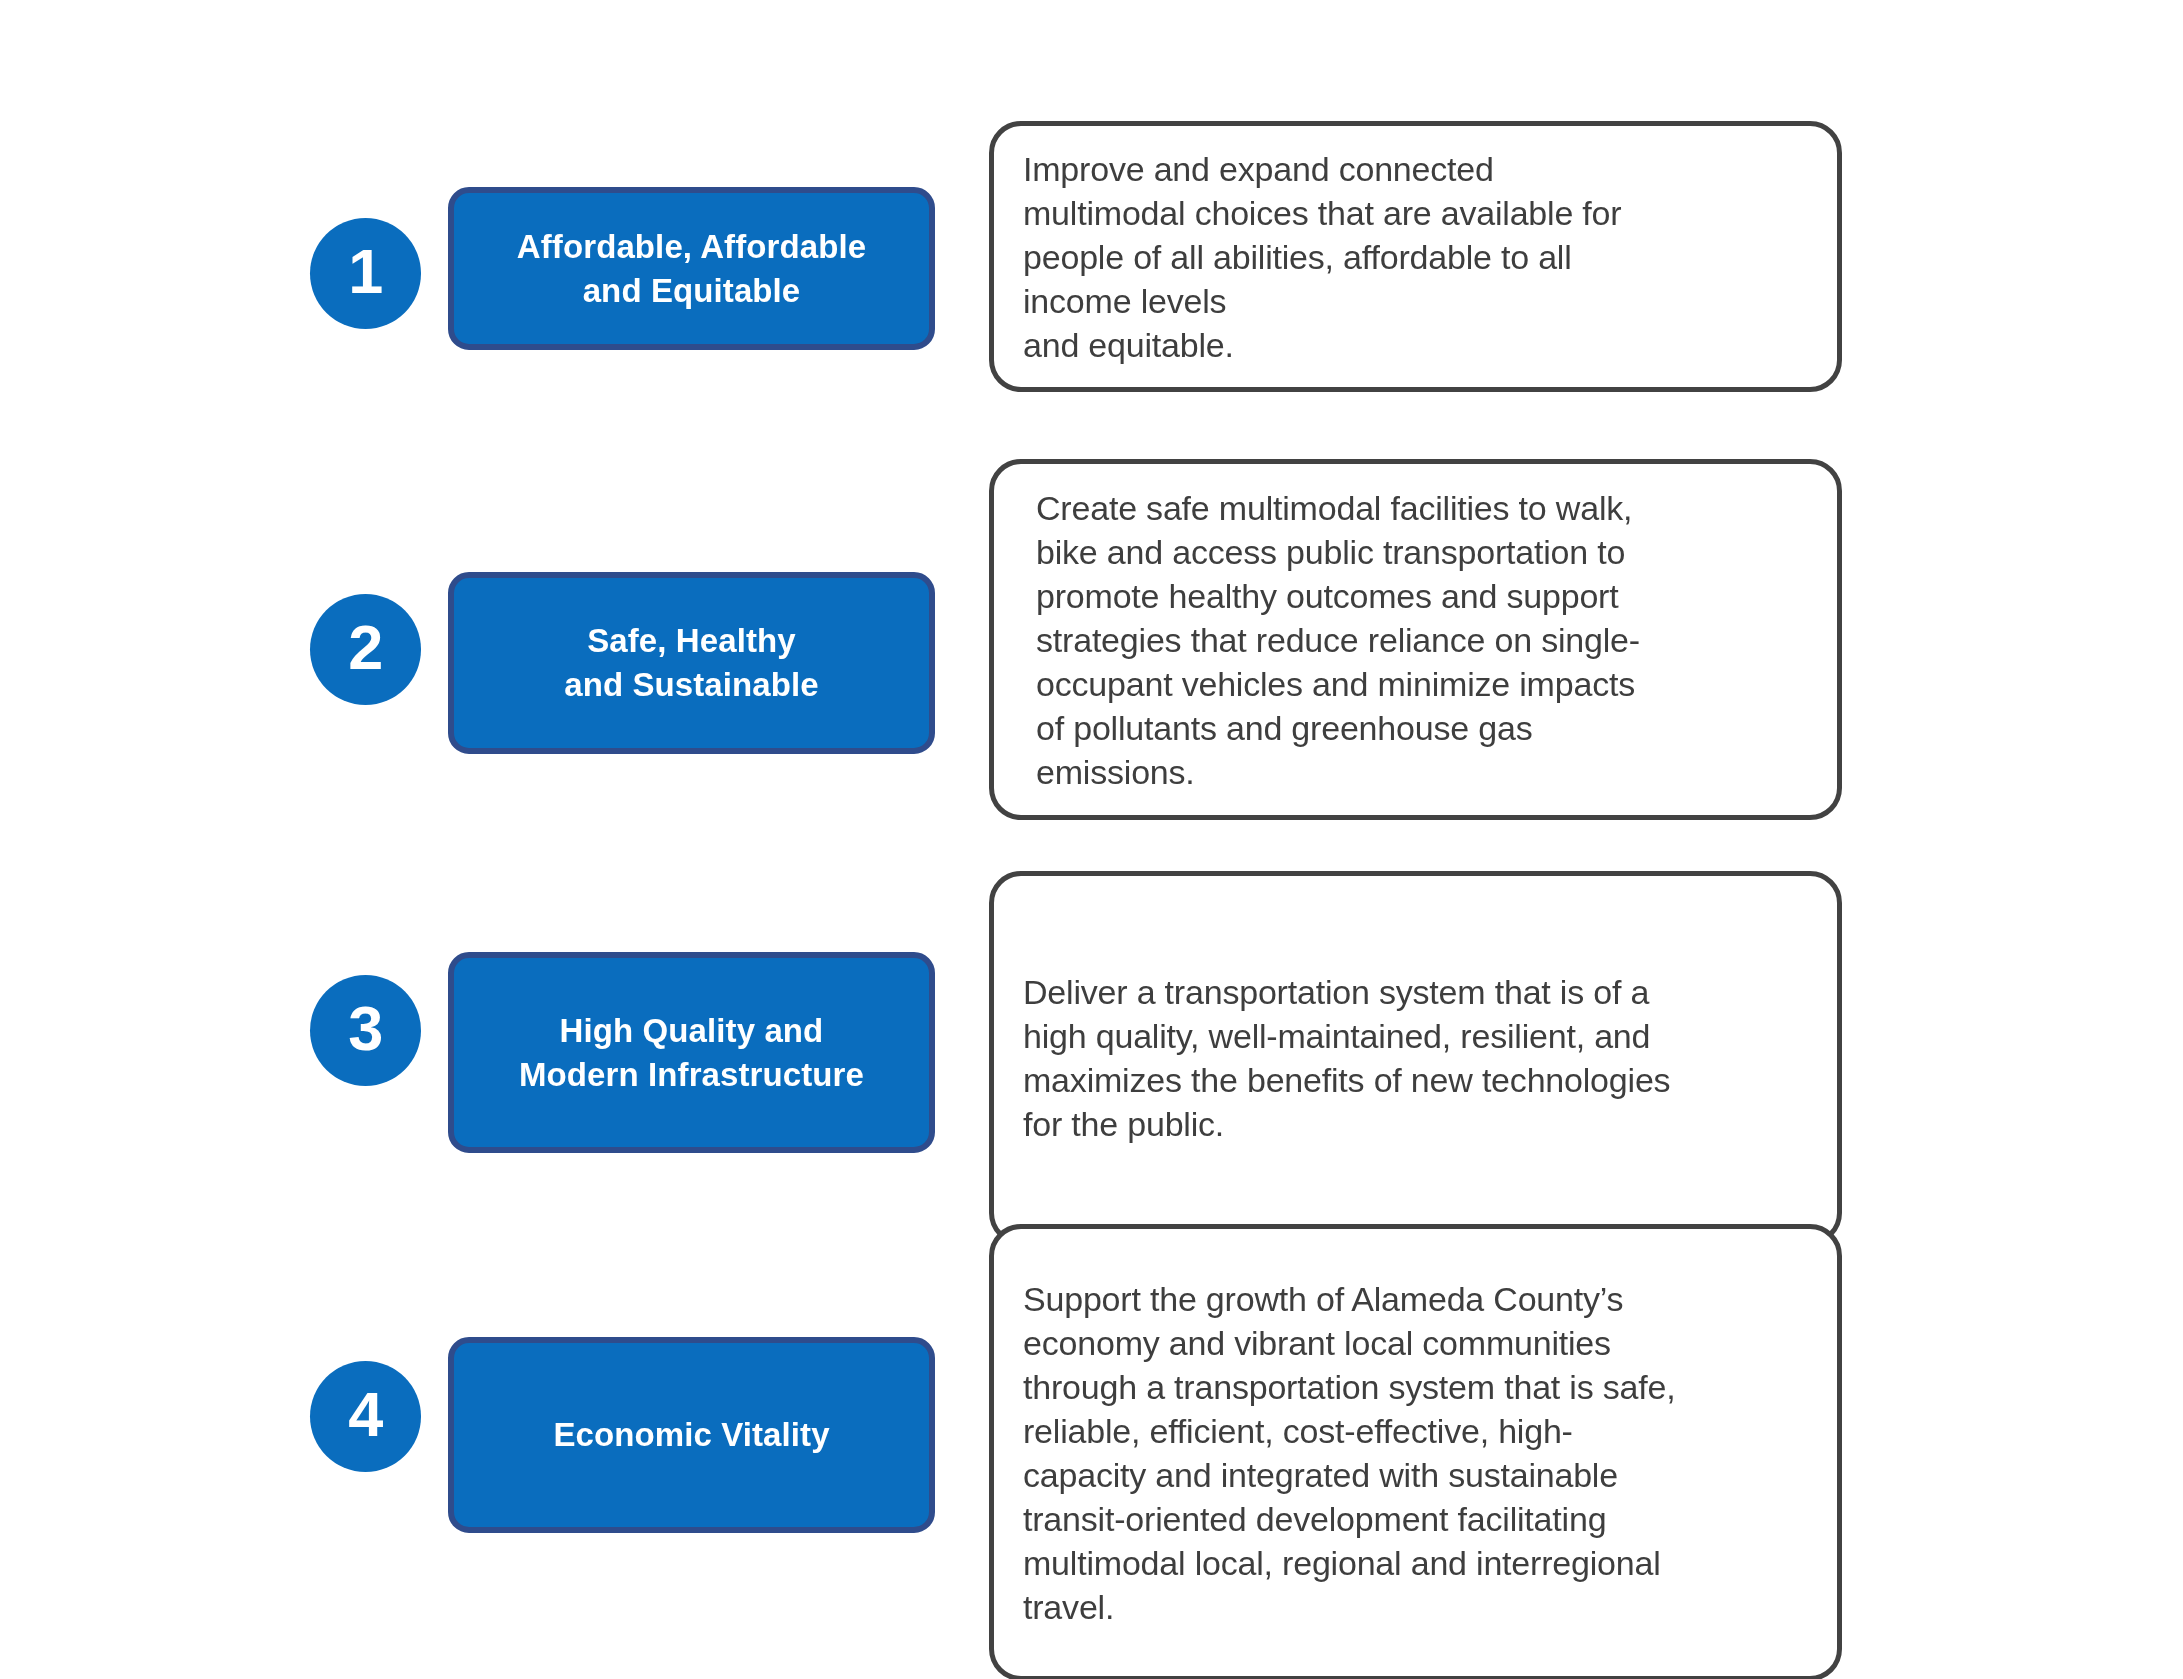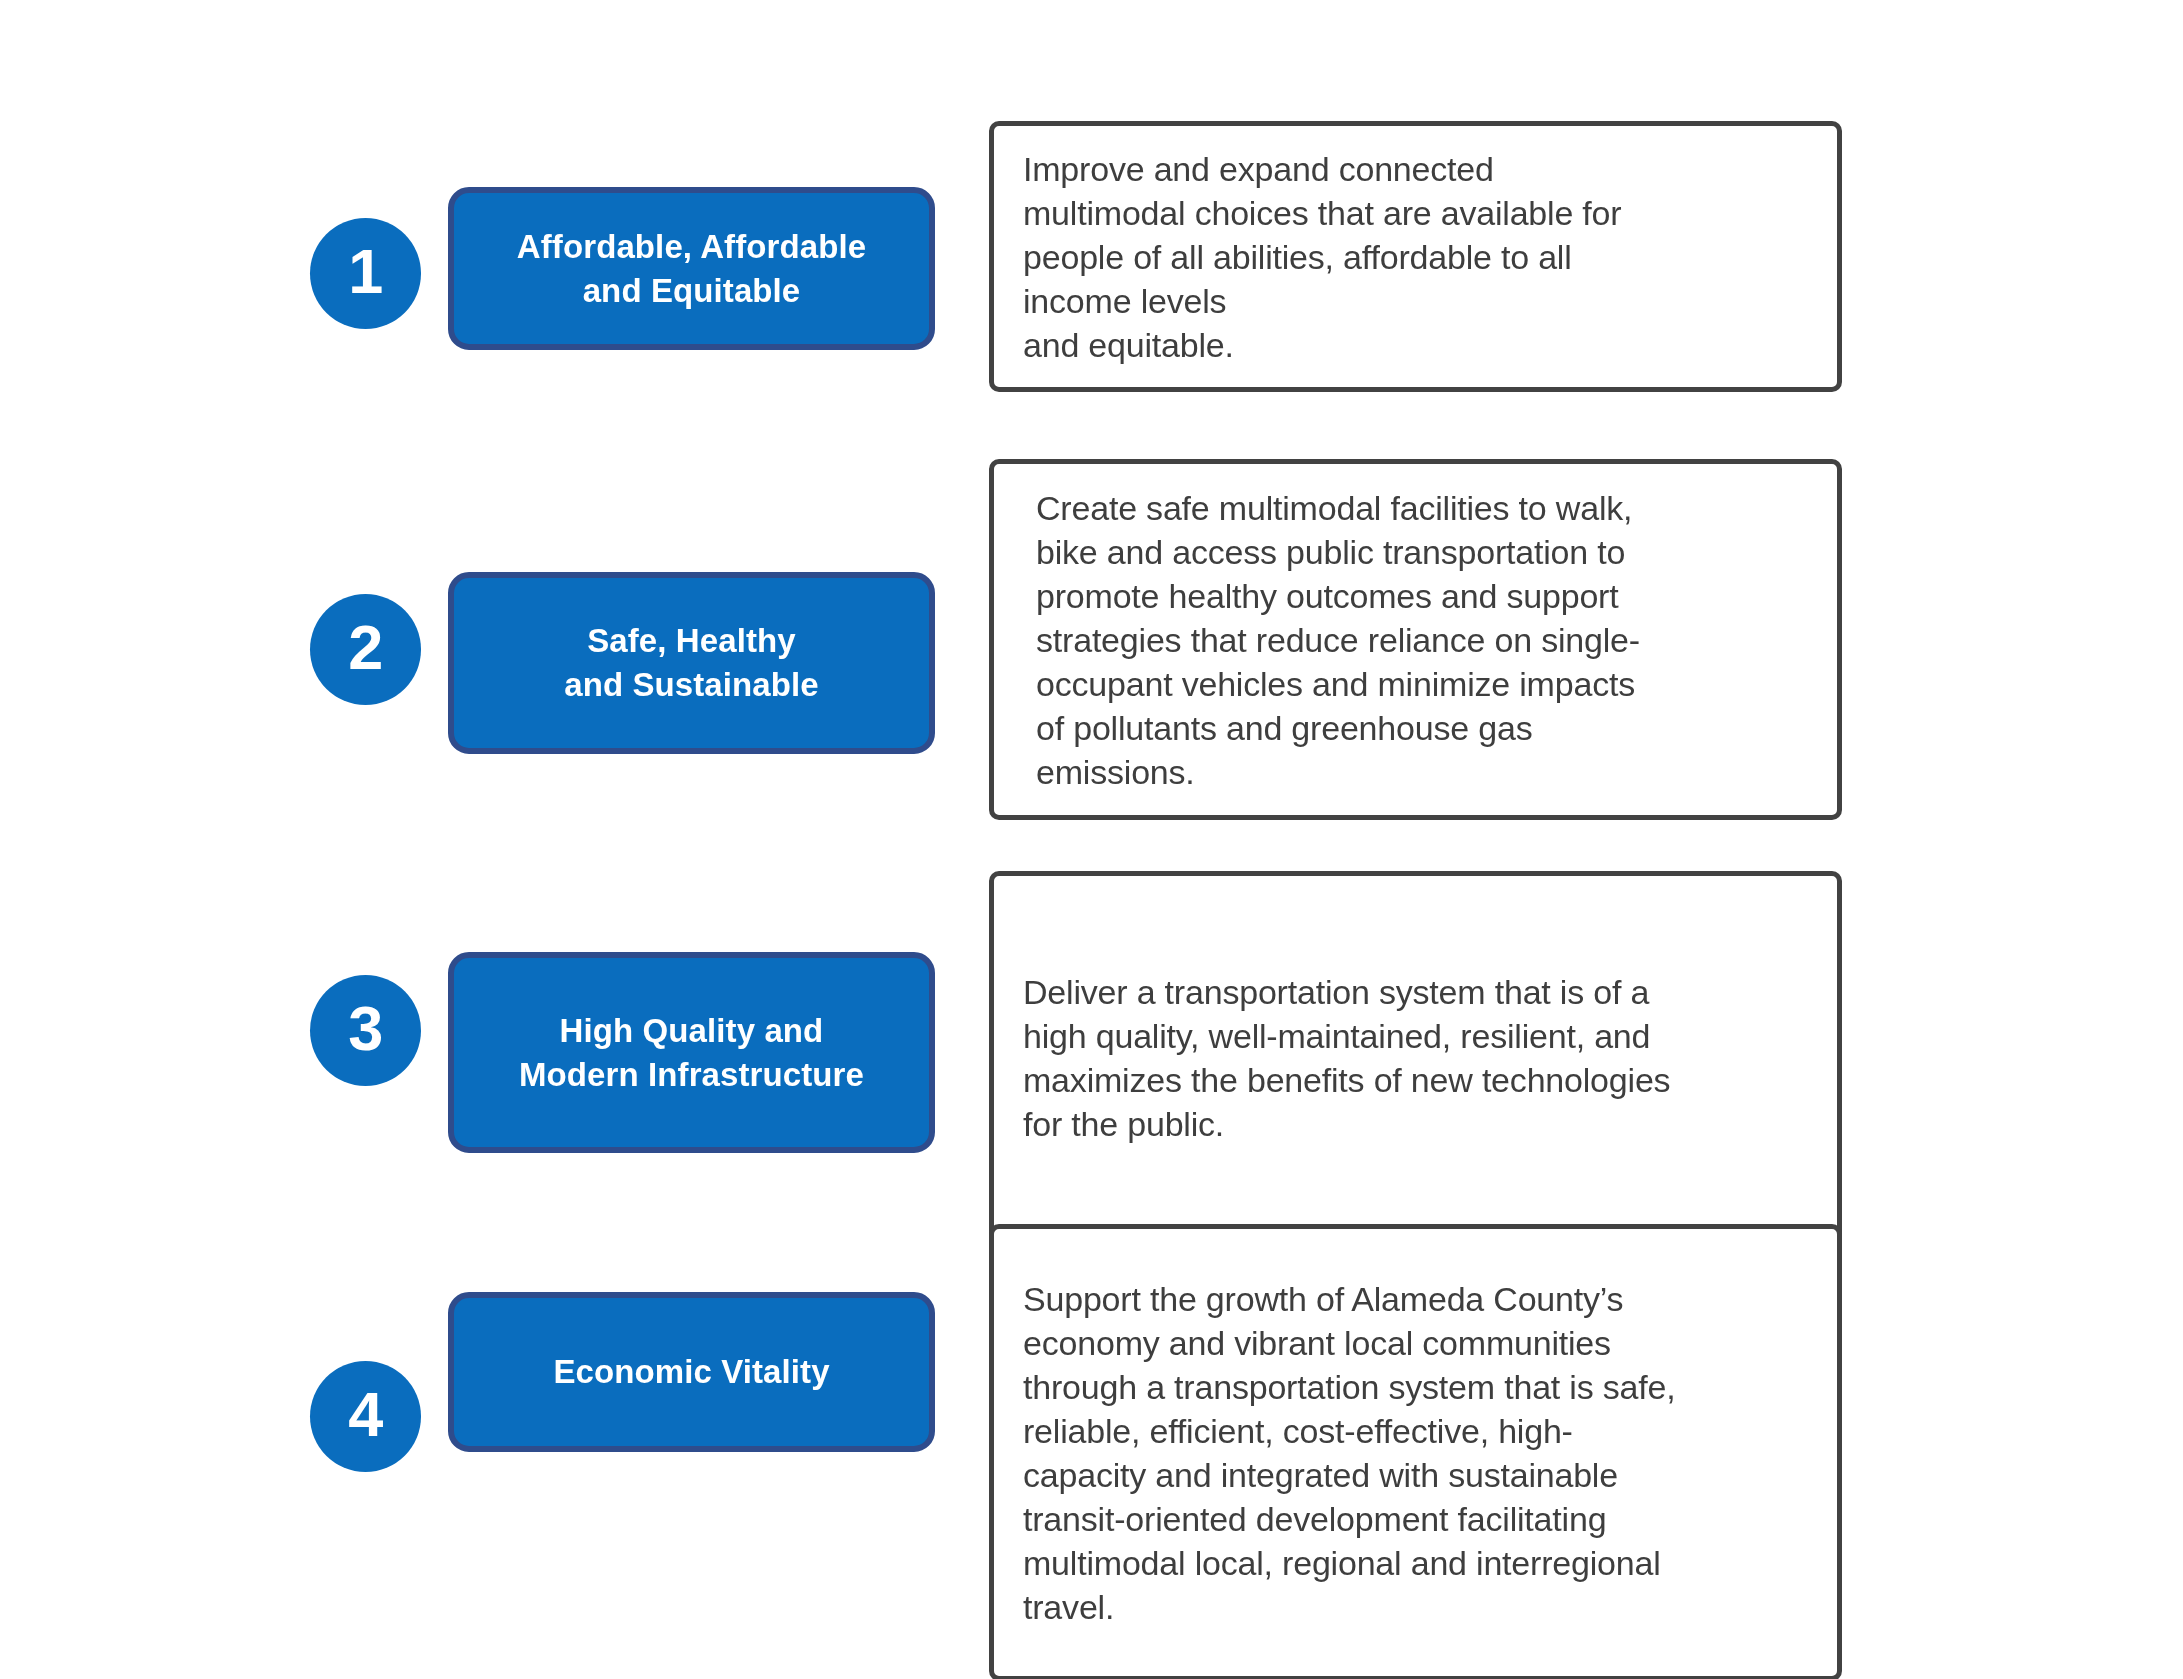--- a/index.html
+++ b/index.html
@@ -73,21 +73,21 @@
     white-space: pre-line;
   }
 
   
   .desc-box {
     position: absolute;
     left: 989px;
     width: 853px;
     background: #ffffff;
     border: 5.6px solid #424242;
-    border-radius: 10px;
+    border-radius: 32px;
     box-sizing: border-box;
     display: flex;
     align-items: center;
   }
   .desc-box .desc-text {
     color: #3E3E3E;
     font-size: 34px;
     font-weight: 400;
     line-height: 44px;
     letter-spacing: -0.2px;
@@ -102,21 +102,21 @@
 
   #row-2 .number-circle { top: 594px; }
   #row-2 .title-box     { top: 572px; height: 182px; }
   #row-2 .desc-box      { top: 459px;  height: 361px; padding-left: 13px; }
 
   #row-3 .number-circle { top: 975px; }
   #row-3 .title-box     { top: 952px; height: 201px; }
   #row-3 .desc-box      { top: 871px; height: 374px; }
 
   #row-4 .number-circle { top: 1361px; }
-  #row-4 .title-box     { top: 1292px; height: 160px; }
+  #row-4 .title-box     { top: 1337px; height: 196px; }
   #row-4 .desc-box      { top: 1224px; height: 457px; }
 </style>
 </head>
 <body>
 
 <div id="canvas">
 
   <div class="goal-row" id="row-1">
     <div class="number-circle">
       <span class="num">1</span>

